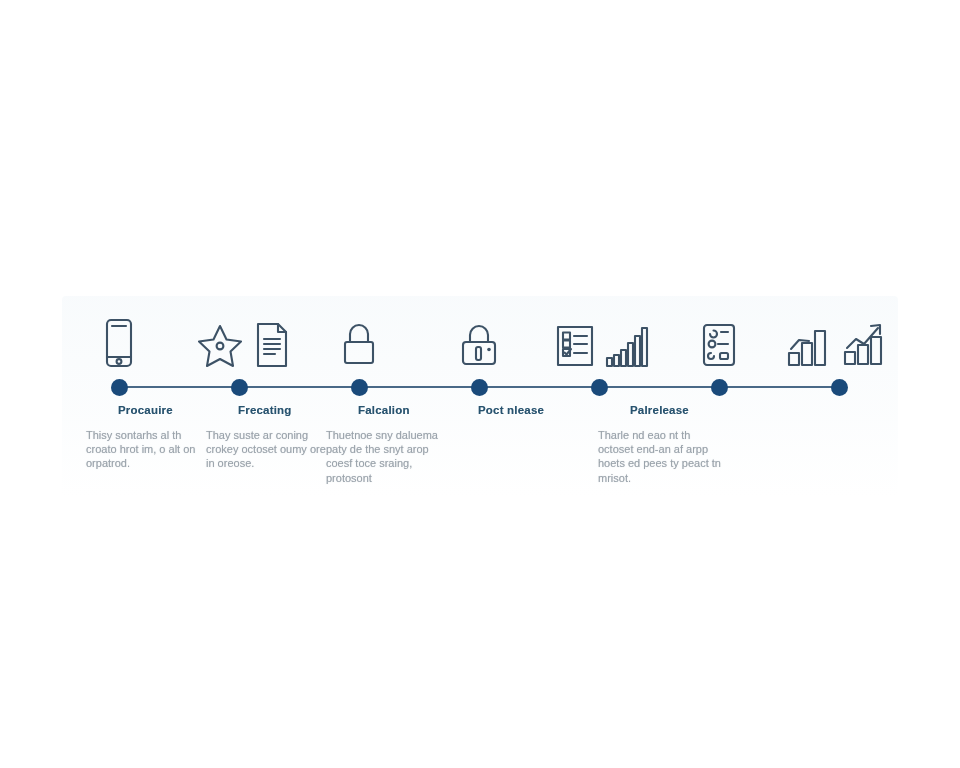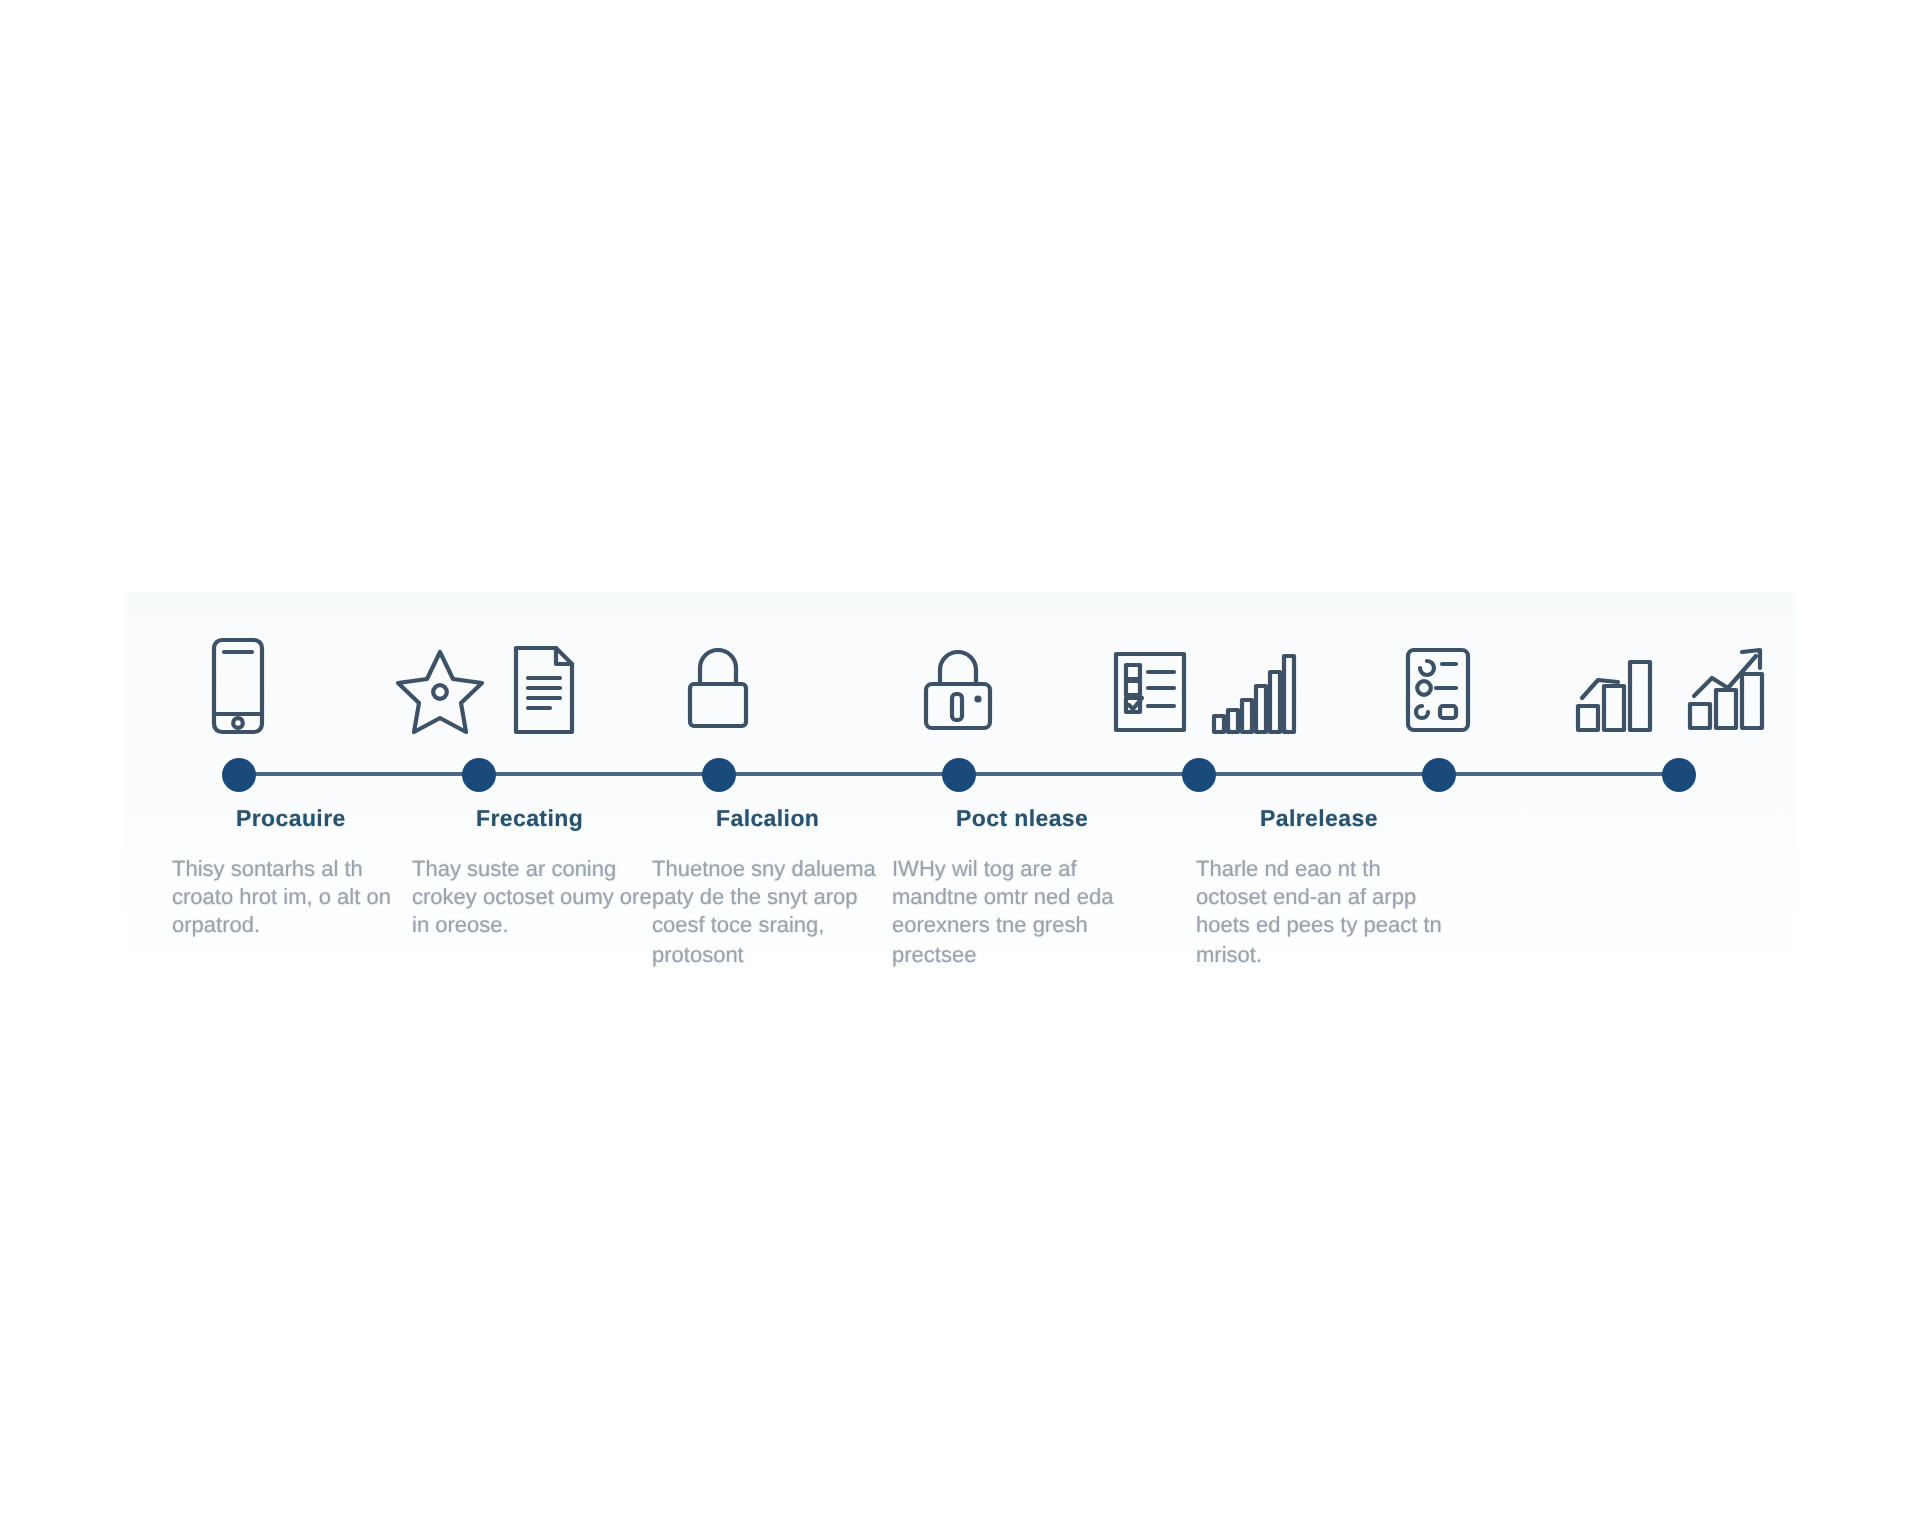--- a/index.html
+++ b/index.html
@@ -238,21 +238,20 @@
     <div class="step-body">Thay suste ar coning crokey octoset oumy ore in oreose.</div>
   </div>
 
   <div class="step-text" style="left:326px">
     <div class="step-title">Falcalion</div>
     <div class="step-body">Thuetnoe sny daluema paty de the snyt arop coesf toce sraing, protosont</div>
   </div>
 
   <div class="step-text" style="left:446px">
     <div class="step-title">Poct nlease</div>
-    <div class="step-body">IWHy wil tog are af mandtne omtr ned eda eorexners tne gresh prectsee</div>
   </div>
 
   <div class="step-text" style="left:598px">
     <div class="step-title">Palrelease</div>
     <div class="step-body">Tharle nd eao nt th octoset end-an af arpp hoets ed pees ty peact tn mrisot.</div>
   </div>
 
 
 
 </div>

